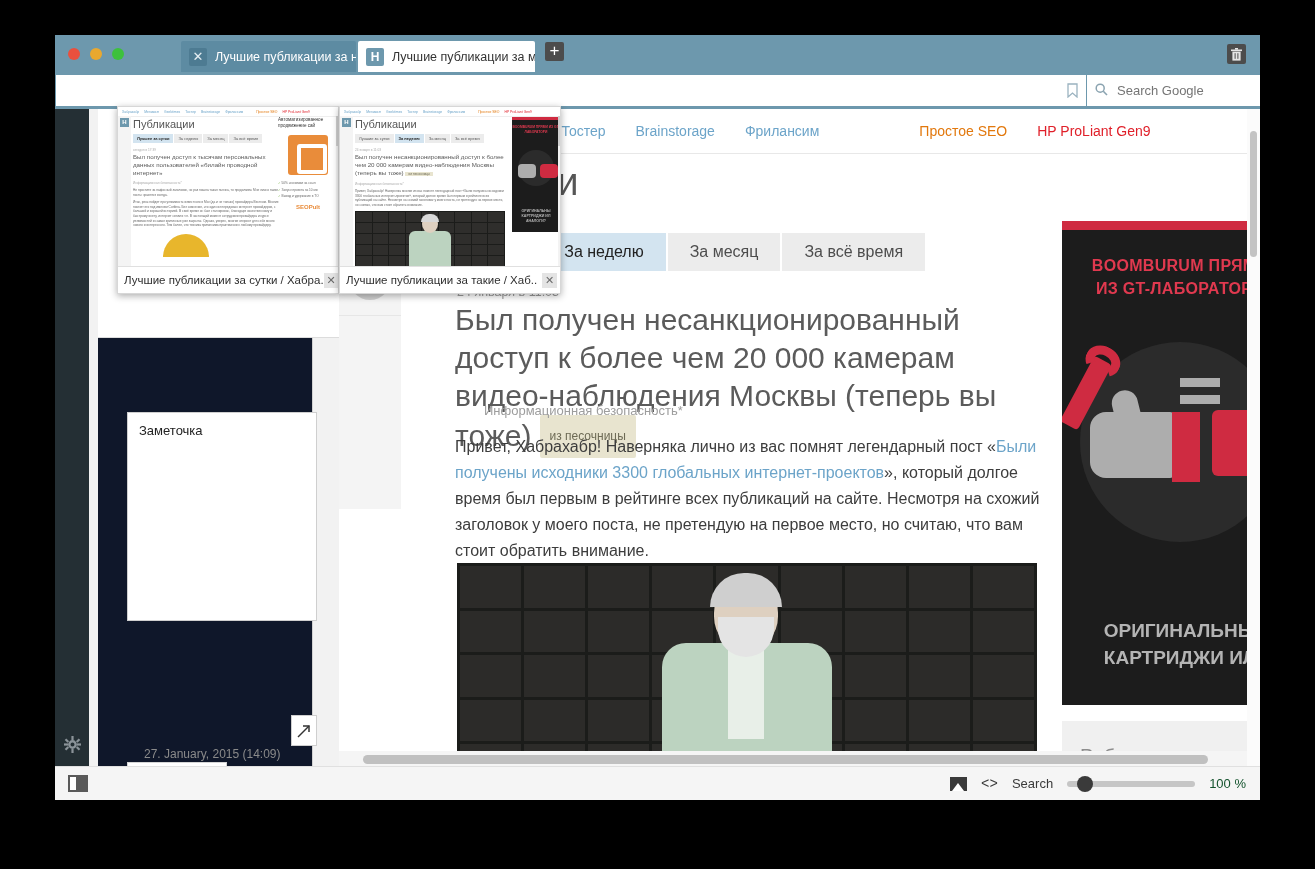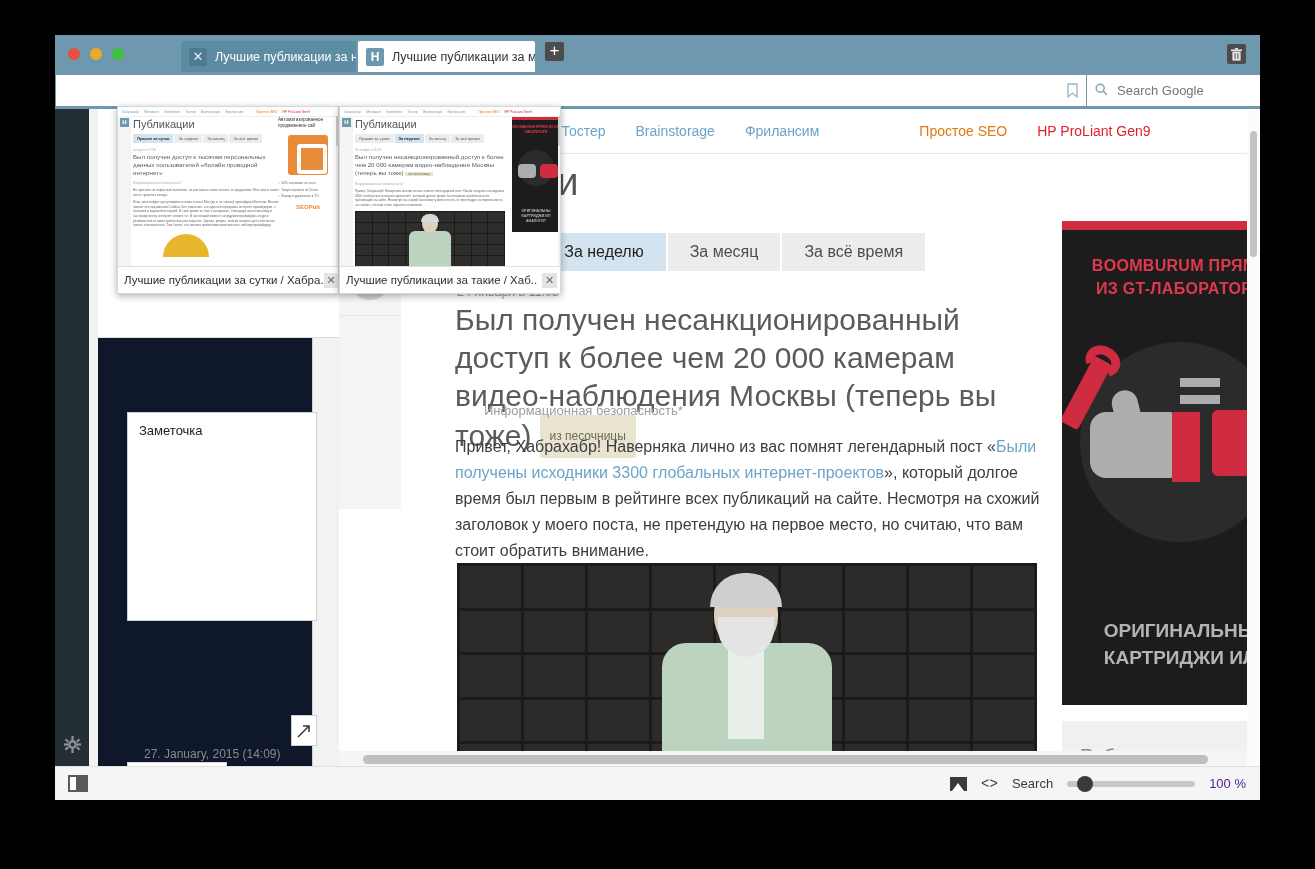--- a/index.html
+++ b/index.html
@@ -463,21 +463,21 @@
     border-left: 6px solid transparent; border-right: 6px solid transparent;
     border-bottom: 8px solid #fff;
   }
   .sb-code { font-size: 14px; color: #3a3a3a; font-family: "Liberation Mono", monospace; }
   .sb-reset { font-size: 13px; color: #3a3a3a; }
   .slider { position: relative; width: 128px; height: 6px; background: #c6c6c6; border-radius: 3px; }
   .slider .knob {
     position: absolute; left: 10px; top: -5px;
     width: 16px; height: 16px; border-radius: 50%; background: #3a3a3a;
   }
-  .sb-zoom { font-size: 13px; color: #4c1d95; }
+  .sb-zoom { font-size: 13px; color: #14532d; }
 
   
   .preview {
     position: absolute;
     width: 222px; height: 188px;
     background: #ffffff;
     box-shadow: 0 2px 7px rgba(0,0,0,.32);
     border: 1px solid #d7d7d7;
     box-sizing: border-box;
     overflow: hidden;

